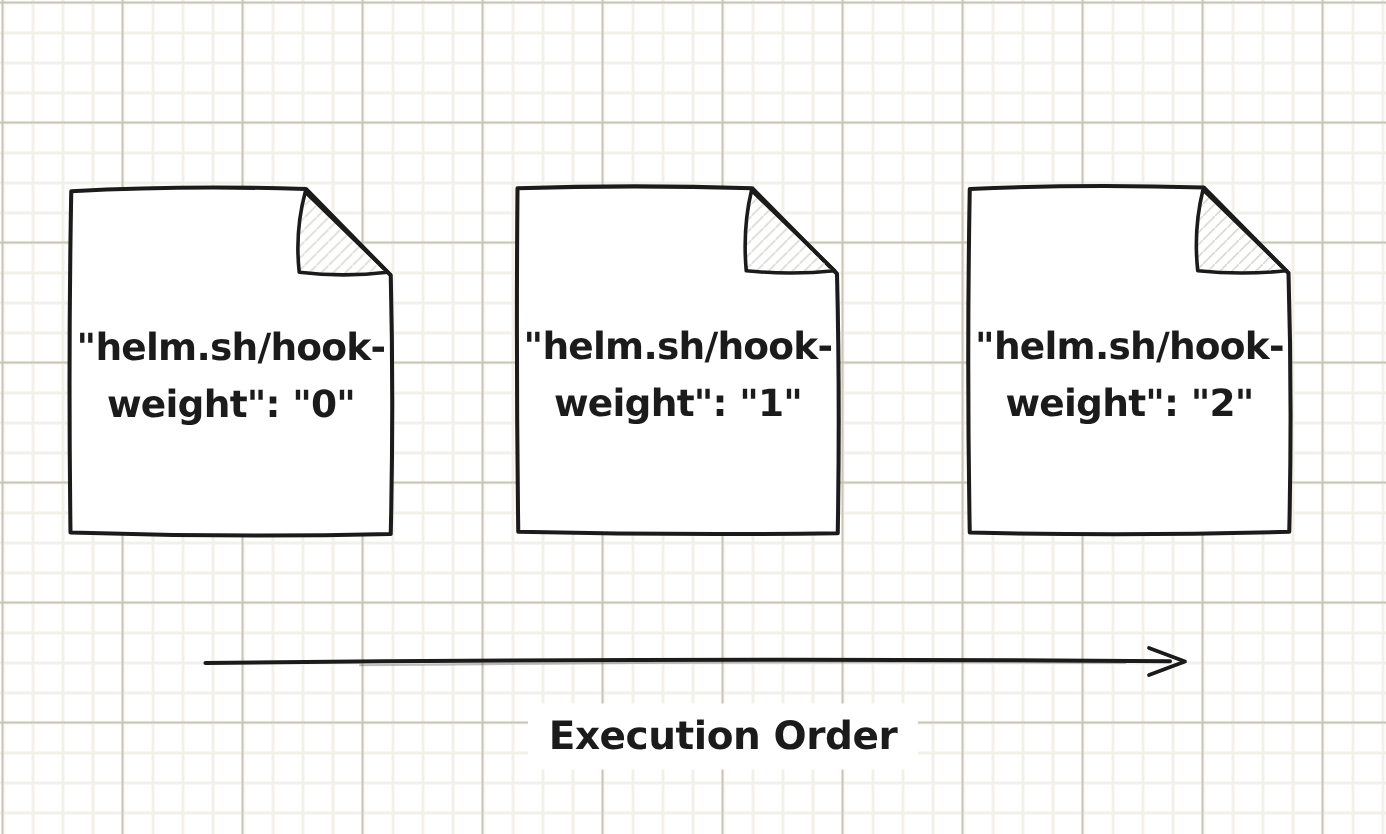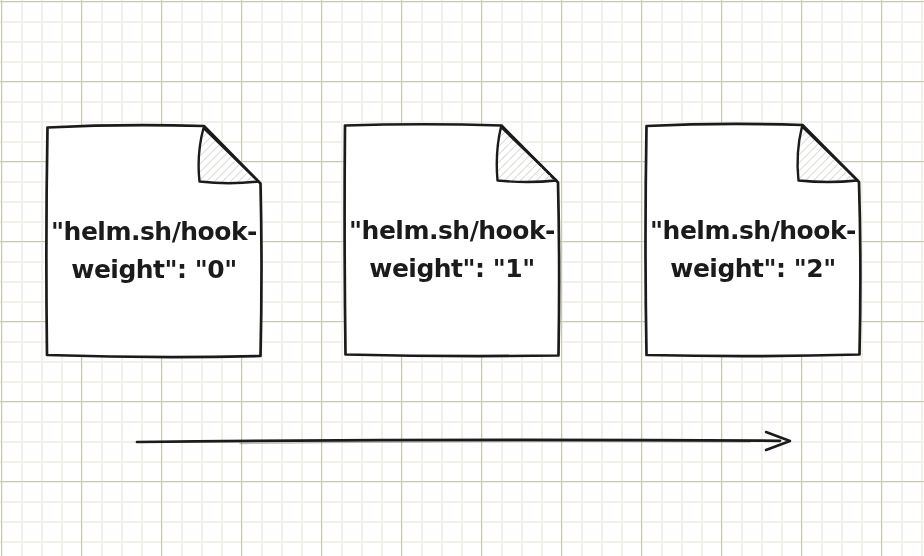--- a/index.html
+++ b/index.html
@@ -98,14 +98,15 @@
       <span>weight": "2"</span>
     </div>
   </div>
 
   <svg class="arrow-svg" viewBox="0 0 672 30">
     <path d="M110 17.5 Q400 14.5 620 16" fill="none" stroke="currentColor" stroke-opacity="0.28" stroke-width="1.4" stroke-linecap="round"></path>
     <path d="M7 16 Q330 12.5 650 14.8" fill="none" stroke="currentColor" stroke-width="2.7" stroke-linecap="round"></path>
     <path d="M636 6 L660 15 L636 24" fill="none" stroke="currentColor" stroke-width="2.5" stroke-linejoin="round" stroke-linecap="round"></path>
   </svg>
 
+  <div class="arrow-label">Execution Order</div>
 
 </div>
 
 </body></html>

